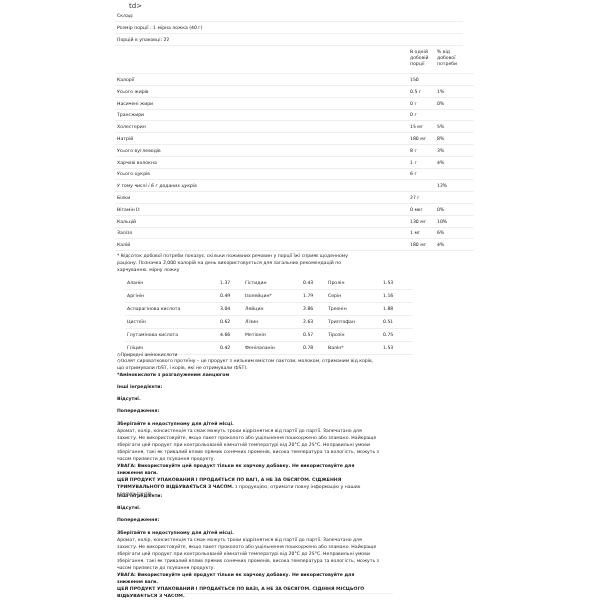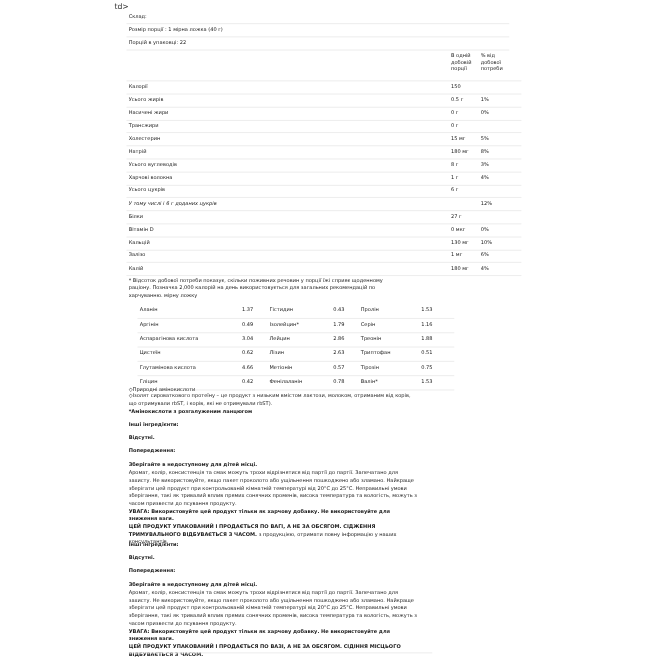--- a/index.html
+++ b/index.html
@@ -1,19 +1,19 @@
 <!DOCTYPE html>
 <html><head>
 <meta charset="utf-8">
 <style>
   html, body { margin:0; padding:0; background:#ffffff; }
   body { width:600px; height:600px; overflow:hidden; position:relative;
          font-family:"DejaVu Sans", sans-serif; color:#1a1a1a; }
   .wrap { position:absolute; left:115px; top:0; width:360px; }
-  .tag { position:absolute; left:104px; top:2px; font-size:7px; color:#333; }
+  .tag { position:absolute; left:129px; top:2px; font-size:7px; color:#333; }
   .row { position:absolute; left:0; height:12px; font-size:4.6px; line-height:12px;
          border-bottom:1px solid #eeeeee; box-sizing:border-box; padding-left:2px; }
   .row.wide { width:348px; }
   .row.full { width:359px; }
   .row .lbl { position:absolute; left:2px; }
   .row .v1 { position:absolute; left:295px; }
   .row .v2 { position:absolute; left:322px; }
   .hdr { position:absolute; left:0; width:359px; height:28px; font-size:4.6px; line-height:6px;
          border-bottom:1px solid #eeeeee; box-sizing:border-box; }
   .hdr .h1 { position:absolute; left:295px; top:3px; width:24px; }

